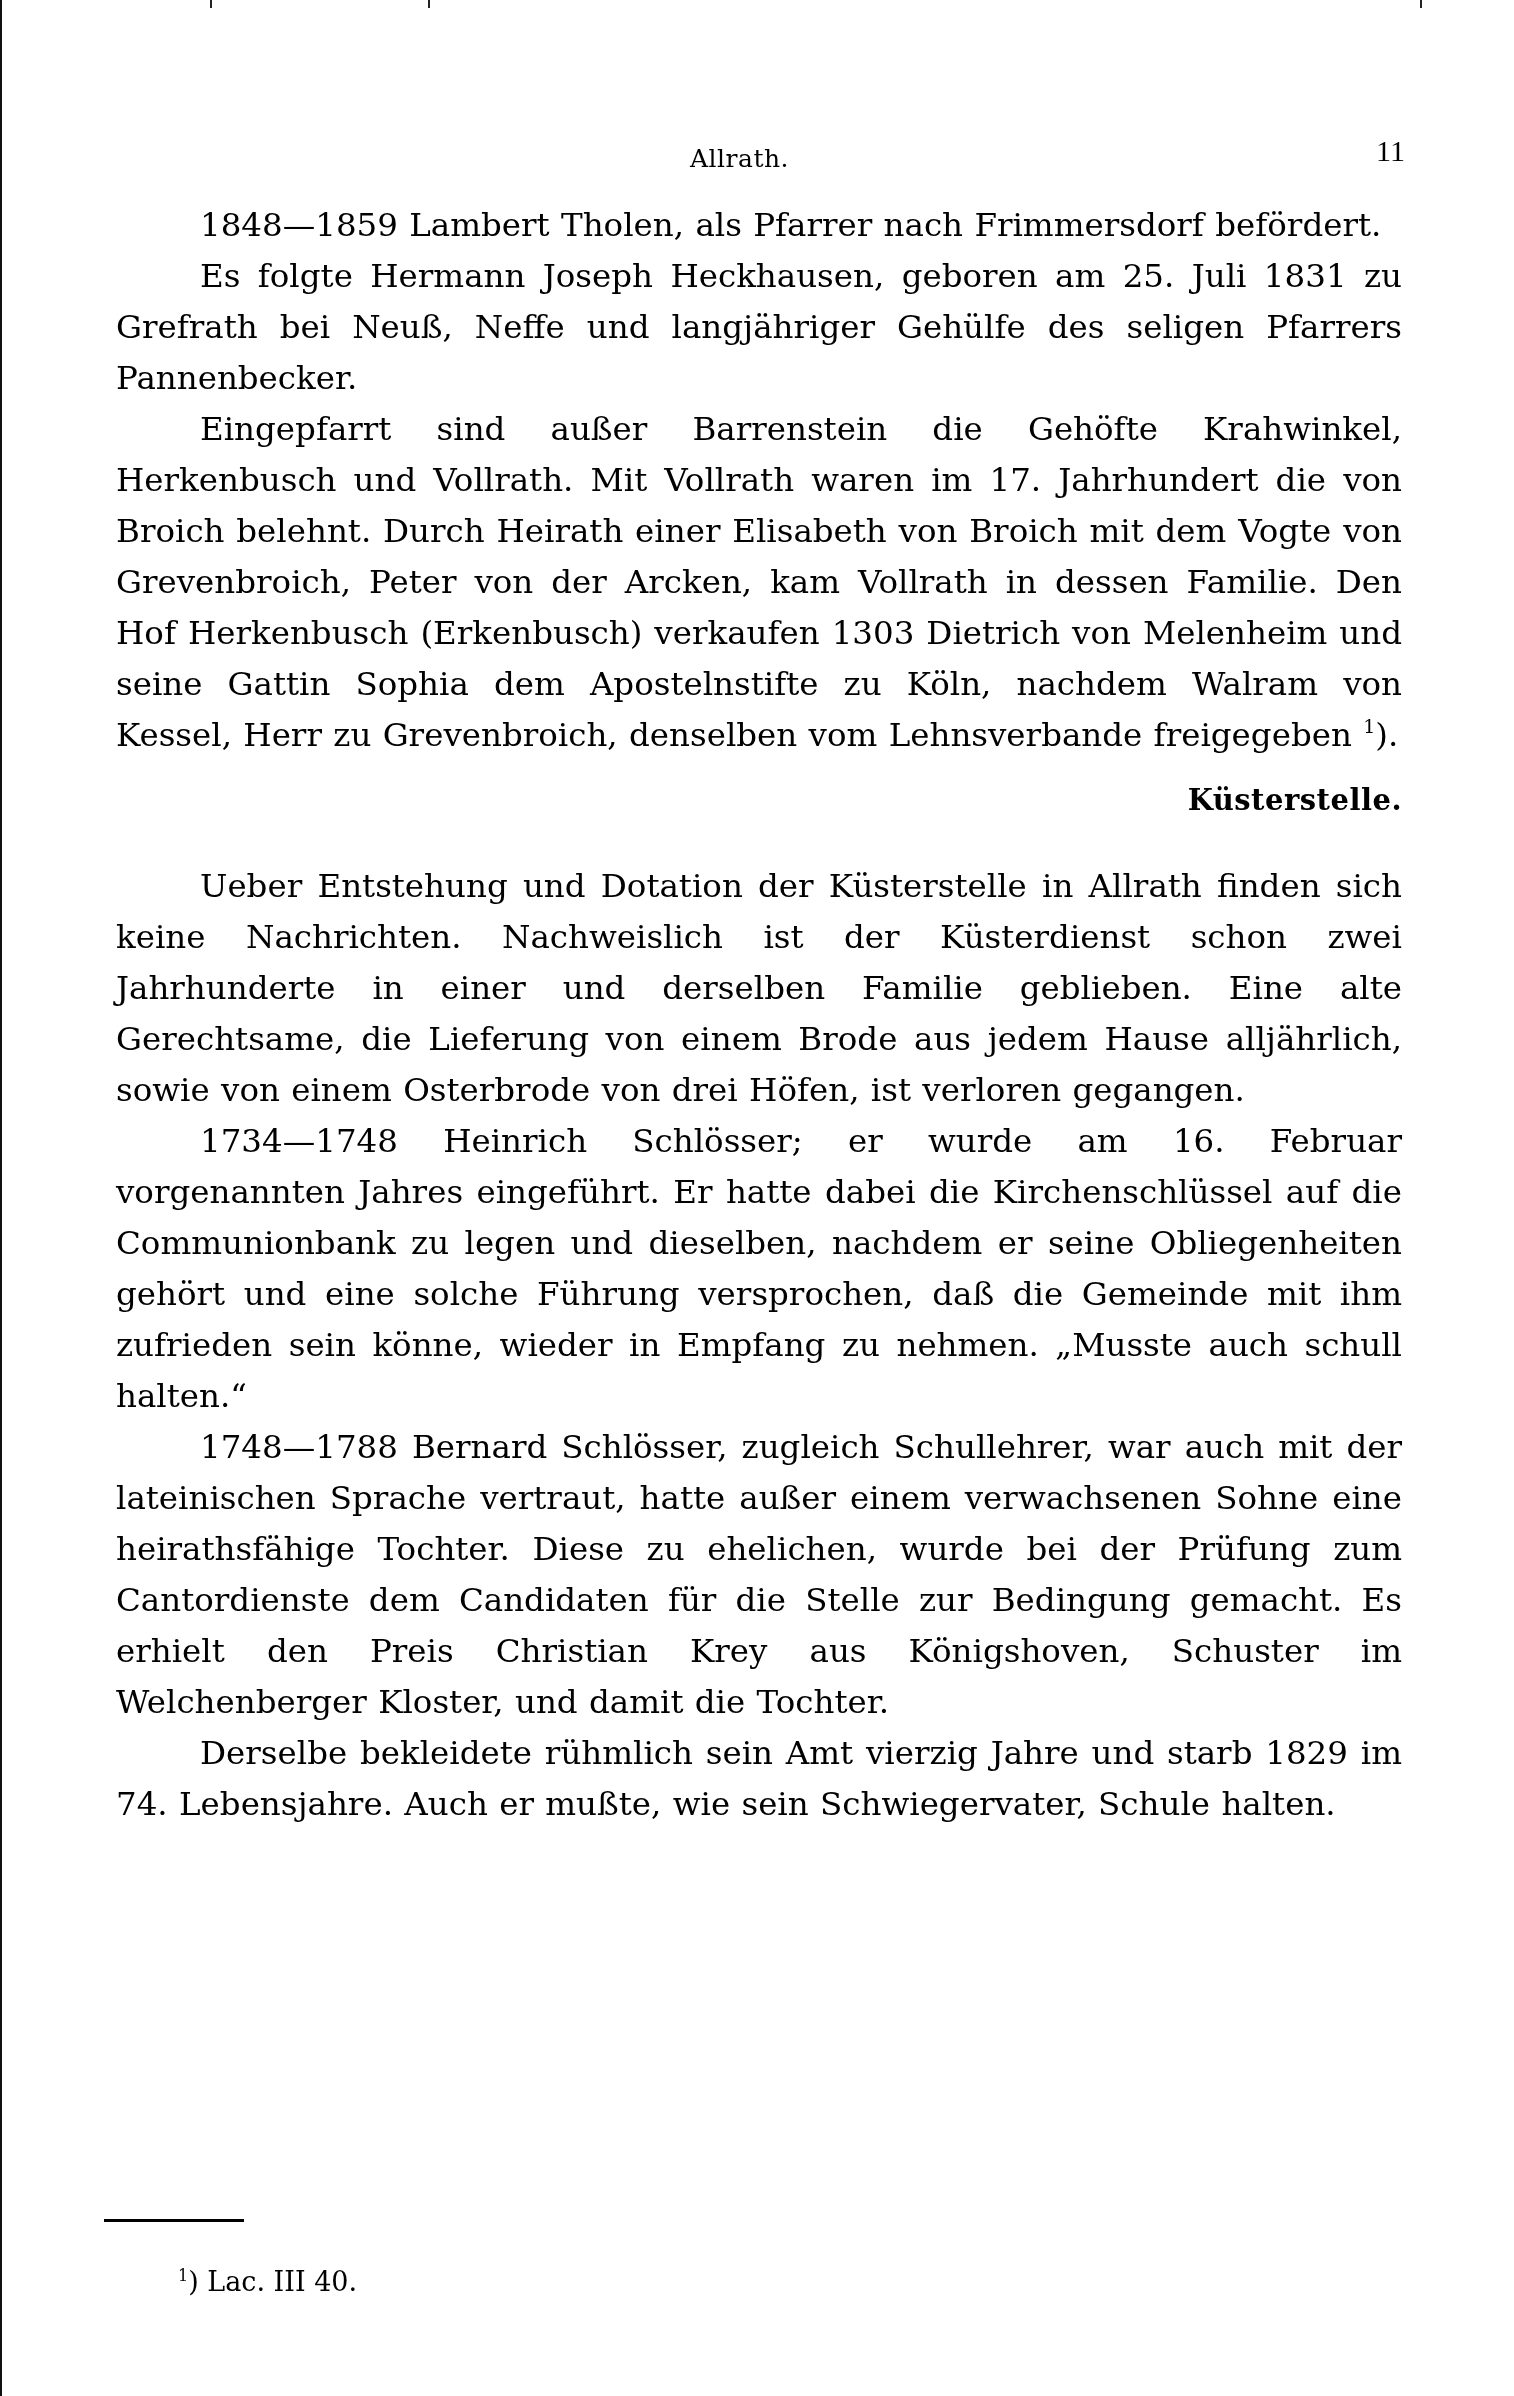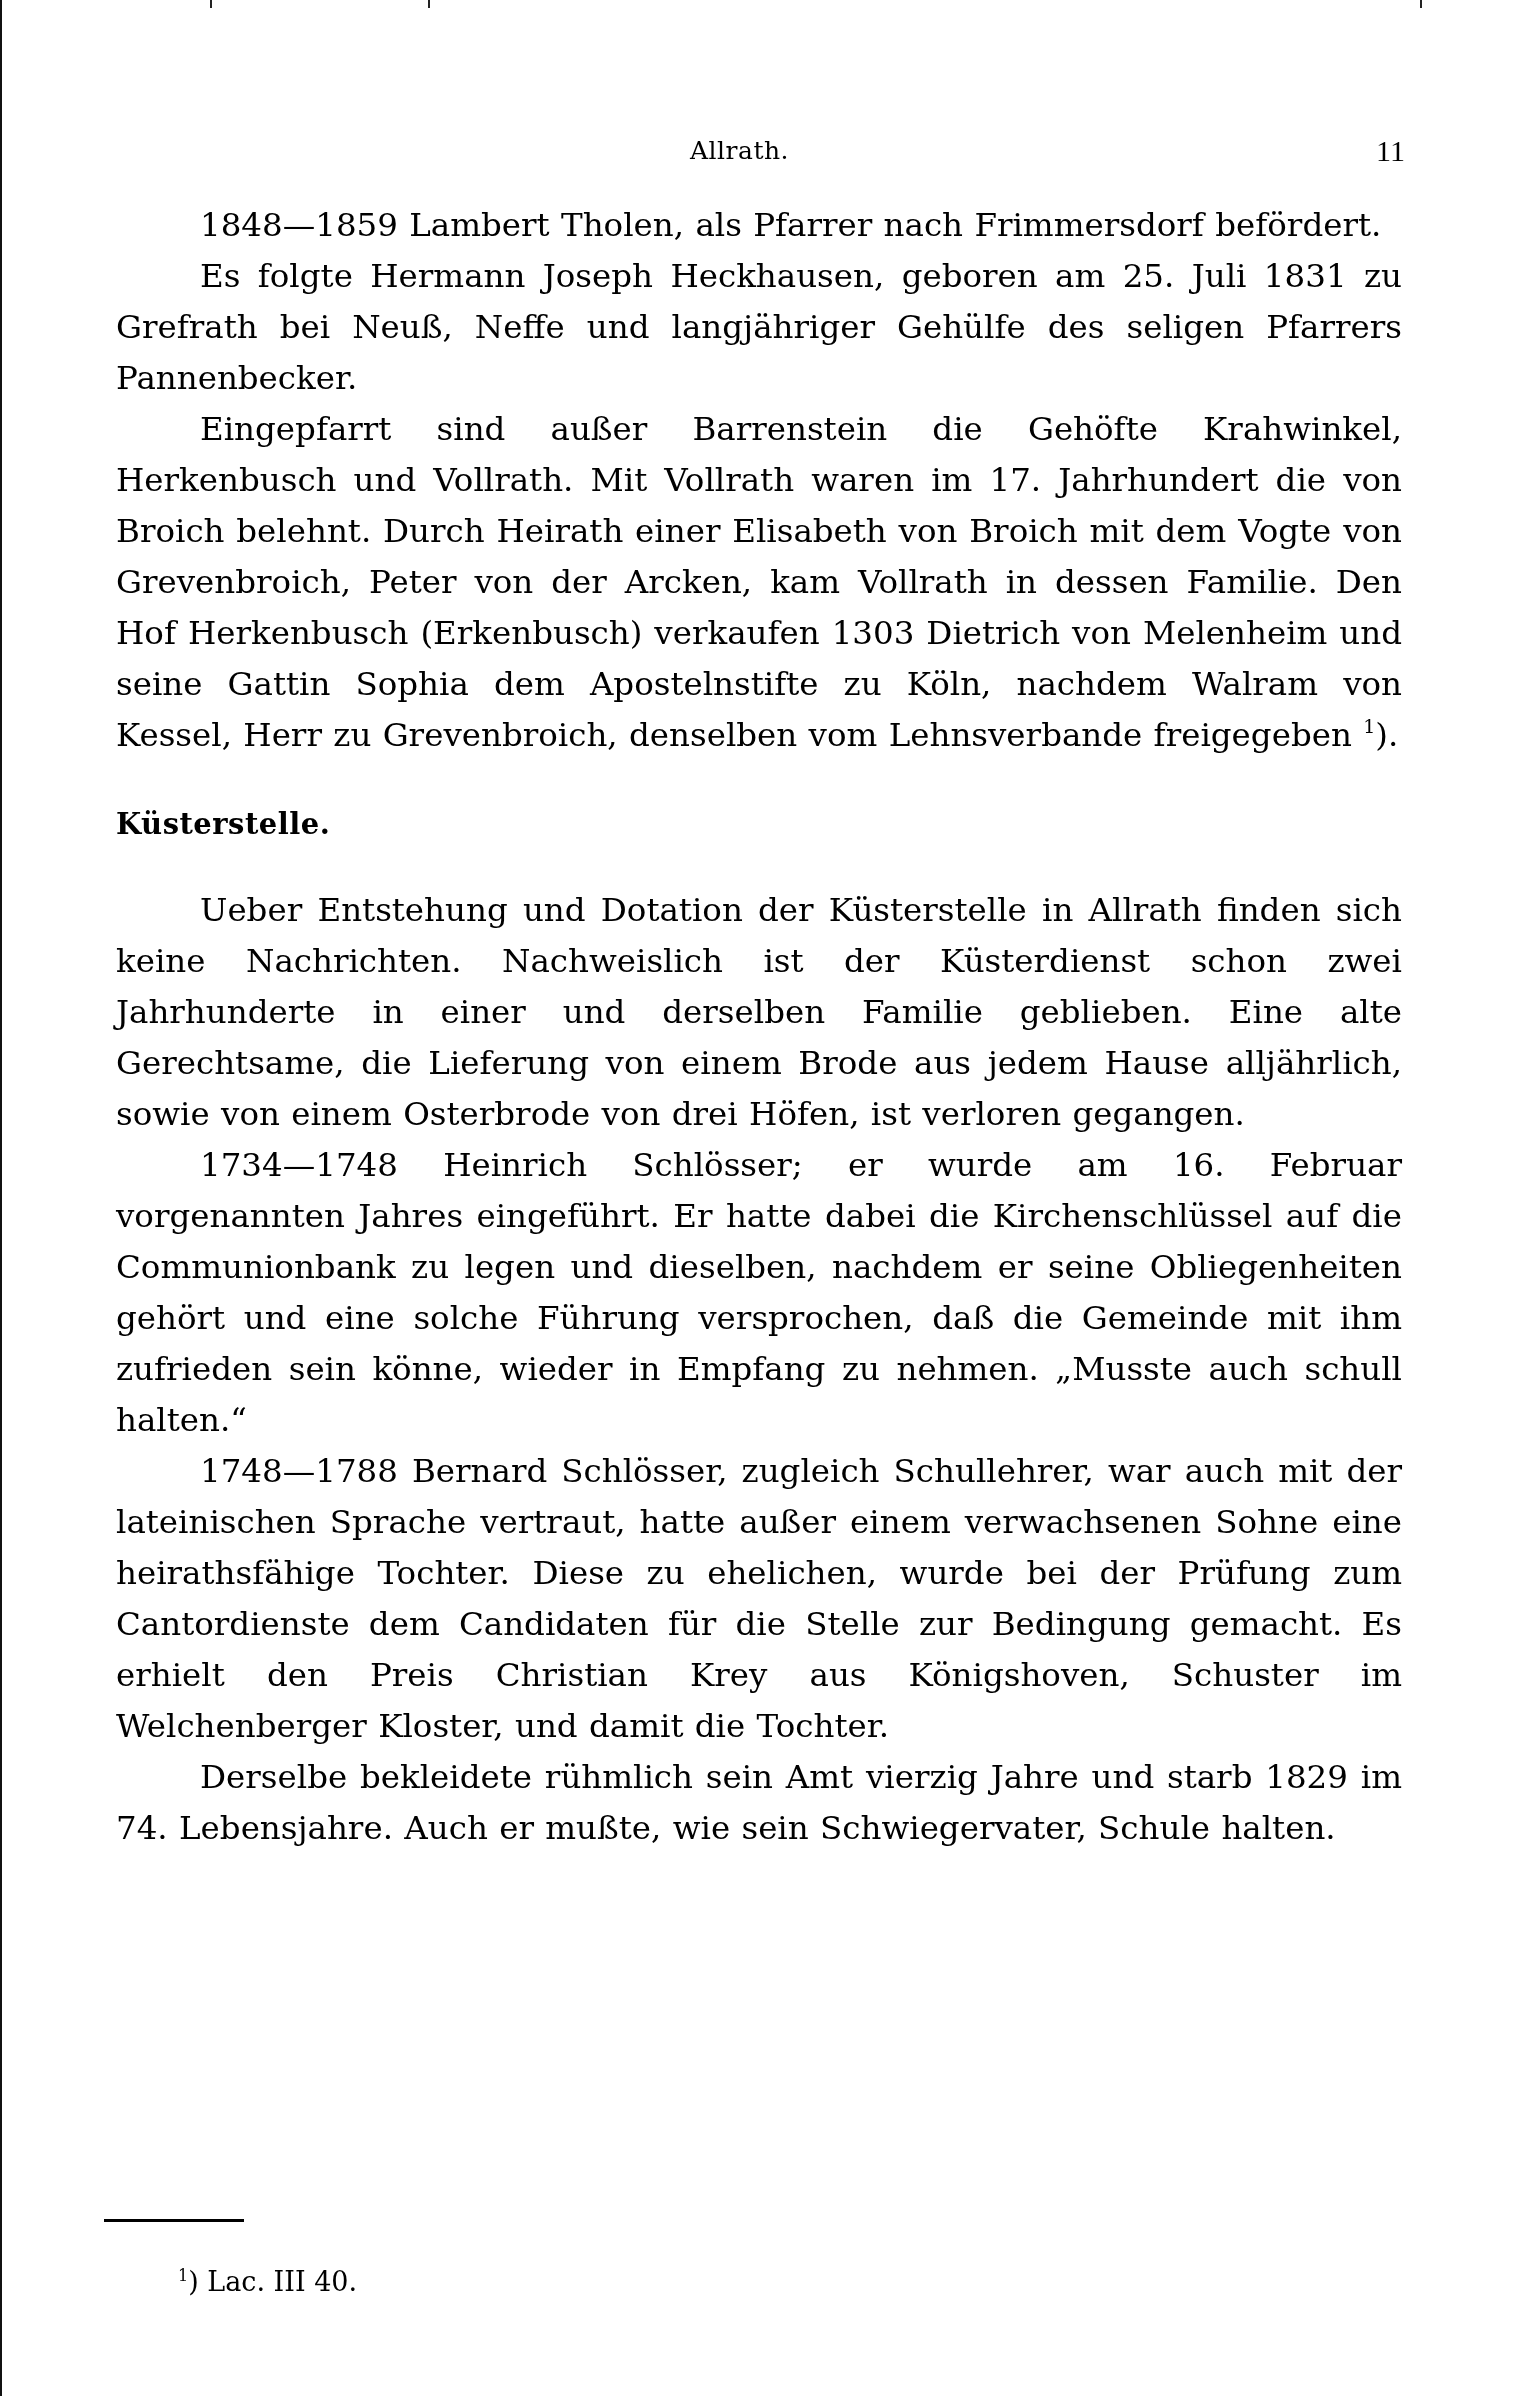--- a/index.html
+++ b/index.html
@@ -12,39 +12,39 @@
       position: absolute; left: 0; top: 0; width: 2px; height: 2396px;
       background: #111;
     }
     .top-artifacts span {
       position: absolute; top: 0; width: 2px; height: 8px; background: #222;
     }
     .header {
       position: absolute; top: 136px; left: 0; width: 1514px; height: 40px;
     }
     .running-title {
-      position: absolute; left: 690px; top: 0;
+      position: absolute; left: 690px; top: 8px;
       font-size: 25px; letter-spacing: 0.5px;
     }
     .page-number {
       position: absolute; left: 1376px; top: -2px;
       font-size: 30px; font-family: Liberation Serif, serif;
     }
     .text-block {
       position: absolute; left: 116px; top: 200px; width: 1286px;
     }
     .para {
       font-size: 32.5px; line-height: 51px;
       text-align: justify; text-indent: 84px; margin: 0 0 6px 0;
       word-spacing: 1px;
     }
     .para.tight { margin-bottom: 0; }
     .section-heading {
-      text-align: left; font-size: 29px; font-weight: bold;
-      margin: 46px 0 44px 0; letter-spacing: 0.5px;
+      text-align: right; font-size: 29px; font-weight: bold;
+      margin: 22px 0 44px 0; letter-spacing: 0.5px;
     }
     sup { font-size: 19px; line-height: 0; vertical-align: 13px; }
     .footnote-rule {
       position: absolute; left: 104px; top: 2219px; width: 140px; height: 3px;
       background: #000;
     }
     .footnote {
       position: absolute; left: 178px; top: 2266px;
       font-size: 27px;
     }

